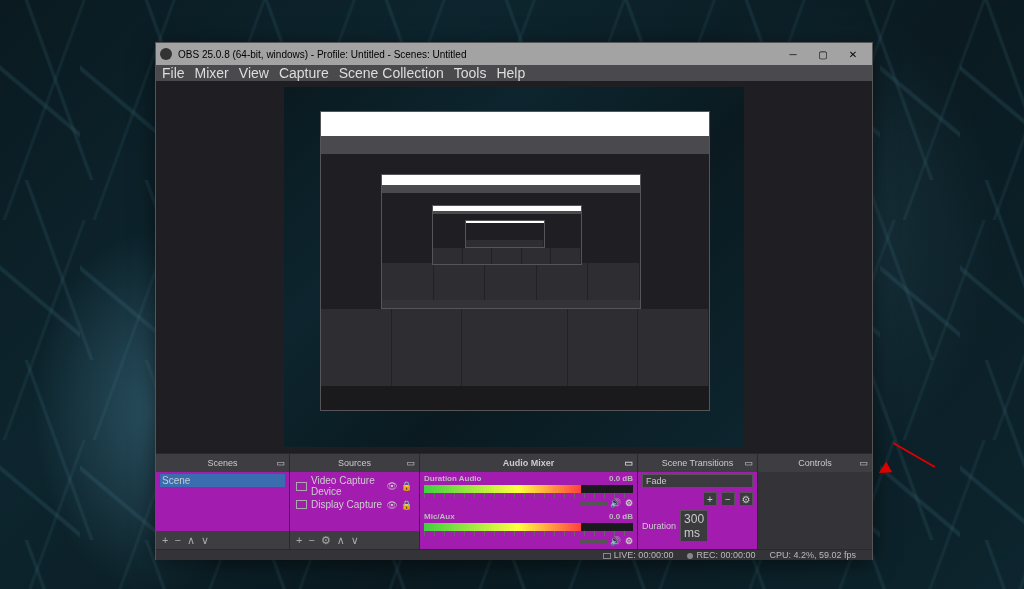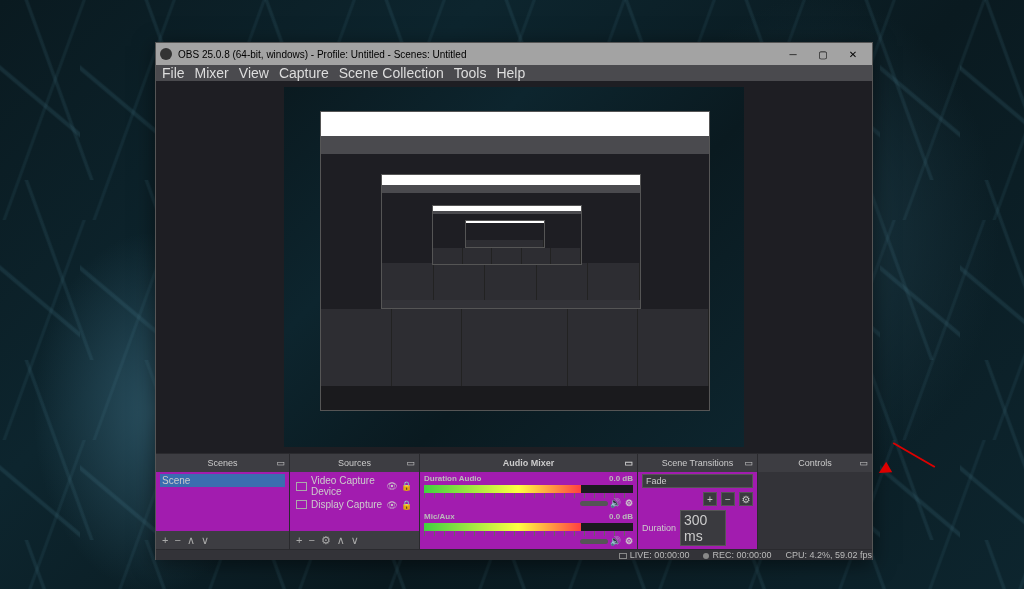--- a/index.html
+++ b/index.html
@@ -59,25 +59,25 @@
 .mix-label { display:flex; justify-content:space-between; font-size:8px; color:#bbb; }
 .mix-bar { height:8px; background:#1a1a1e; position:relative; margin-top:2px; }
 .mix-bar::before { content:""; position:absolute; left:0; top:0; height:100%; width:75%; background:linear-gradient(90deg,#40d040 0%,#ffff40 60%,#ff4040 100%); }
 .mix-ticks { height:5px; background-image:linear-gradient(90deg,#666 1px,transparent 1px); background-size:10px 100%; }
 .mix-ctrl { display:flex; justify-content:flex-end; gap:3px; font-size:9px; color:#ccc; align-items:center; }
 .mix-vol { width:28px; height:5px; background:#555; border-radius:3px; }
 
 .trans-row { display:flex; align-items:center; gap:4px; margin-bottom:4px; font-size:9px; }
 .trans-select { flex:1; background:#3a3a3f; border:1px solid #555; color:#ccc; padding:1px 3px; font-size:9px; }
 .trans-btn { width:14px; height:14px; background:#3a3a3f; border:1px solid #555; color:#ccc; display:flex; align-items:center; justify-content:center; font-size:10px; }
-.dur-input { width:46px; background:#3a3a3f; border:1px solid #555; color:#ccc; font-size:14px; padding:1px 3px; }
+.dur-input { width:28px; background:#3a3a3f; border:1px solid #555; color:#ccc; font-size:12px; padding:1px 3px; }
 
 .ctl-btn { display:block; width: 92%; margin: 2px auto; background:#444449; border:1px solid #555; color:#ddd; font-size:9px; padding:2px 0; text-align:center; cursor:default; }
 
-.status-bar { height:18px; background:#333338; border-top:1px solid #2a2a2e; display:flex; align-items:center; justify-content:flex-end; gap:14px; padding:0 0; font-size:9px; color:#bbb; }
+.status-bar { height:18px; background:#333338; border-top:1px solid #2a2a2e; display:flex; align-items:center; justify-content:flex-end; gap:14px; padding:0 16px; font-size:9px; color:#bbb; }
 .rec-dot { width:6px; height:6px; border-radius:50%; background:#888; display:inline-block; margin-right:3px; vertical-align:middle; }
 .norec { width:8px; height:6px; border:1px solid #888; display:inline-block; margin-right:3px; vertical-align:middle; }
 
 
 .mini-obs { position:absolute; background:#333338; border:1px solid #555; display:flex; flex-direction:column; }
 .mini-tb { height:8%; background:#fff; }
 .mini-mb { height:6%; background:#4a4a4e; }
 .mini-pv { flex:1; background:#1e1e23; position:relative; }
 .mini-pn { height:28%; background:#2d2d32; display:flex; }
 .mini-pn > div { flex:1; border-right:1px solid #222; }

